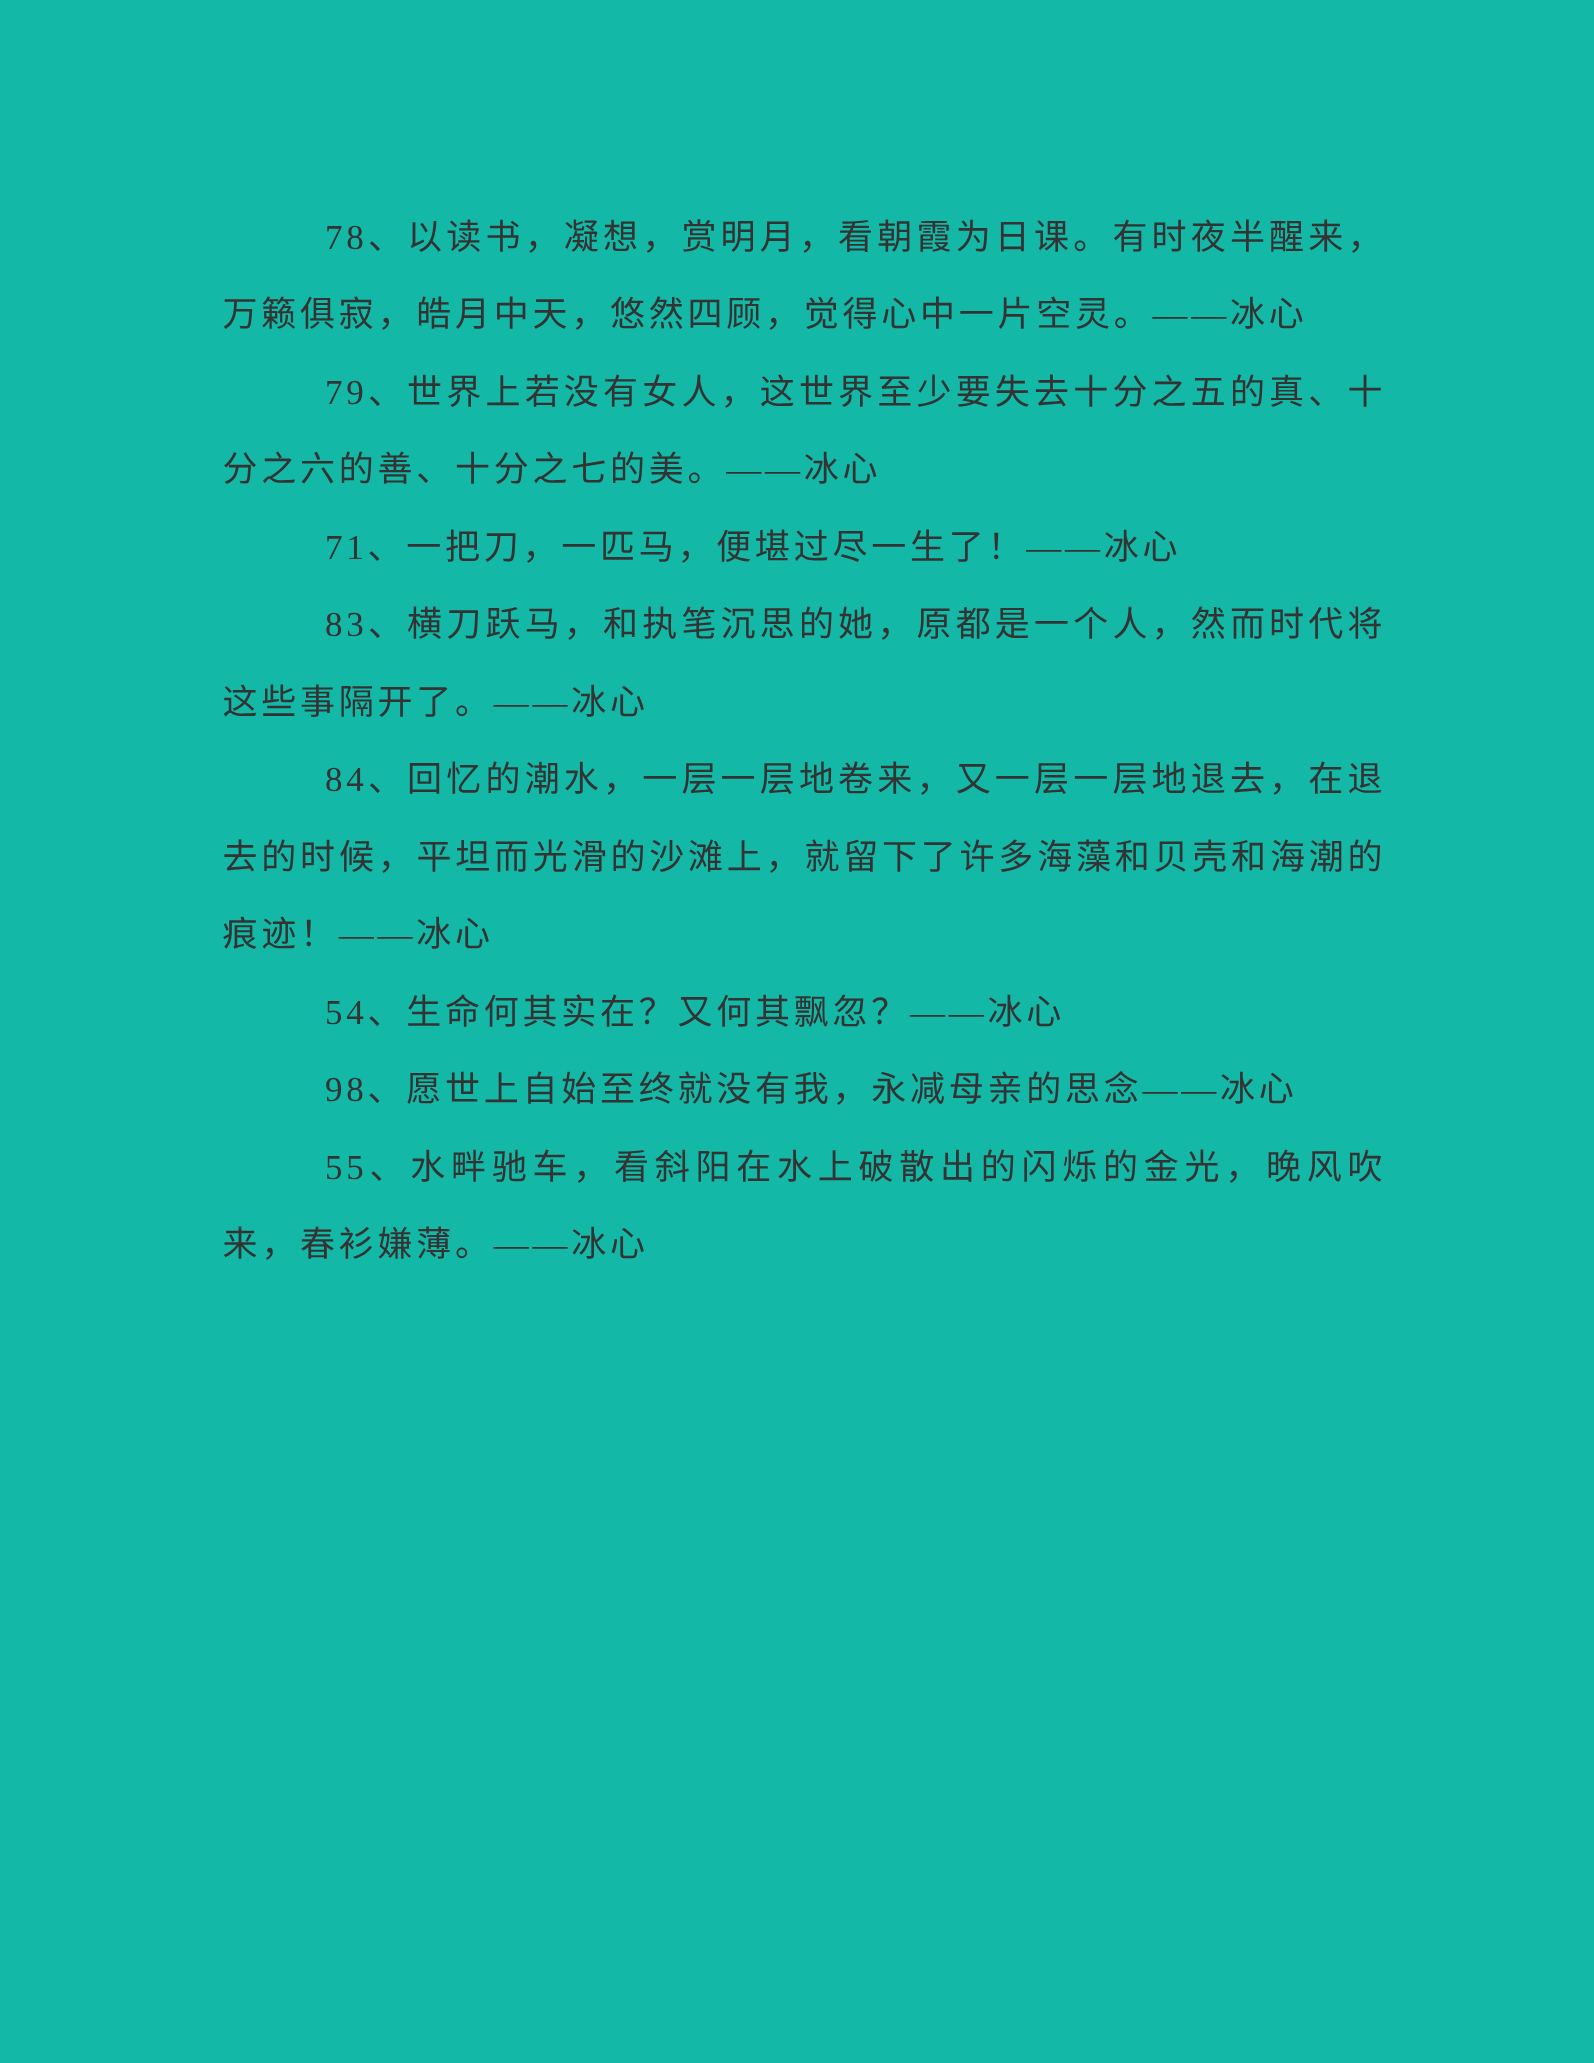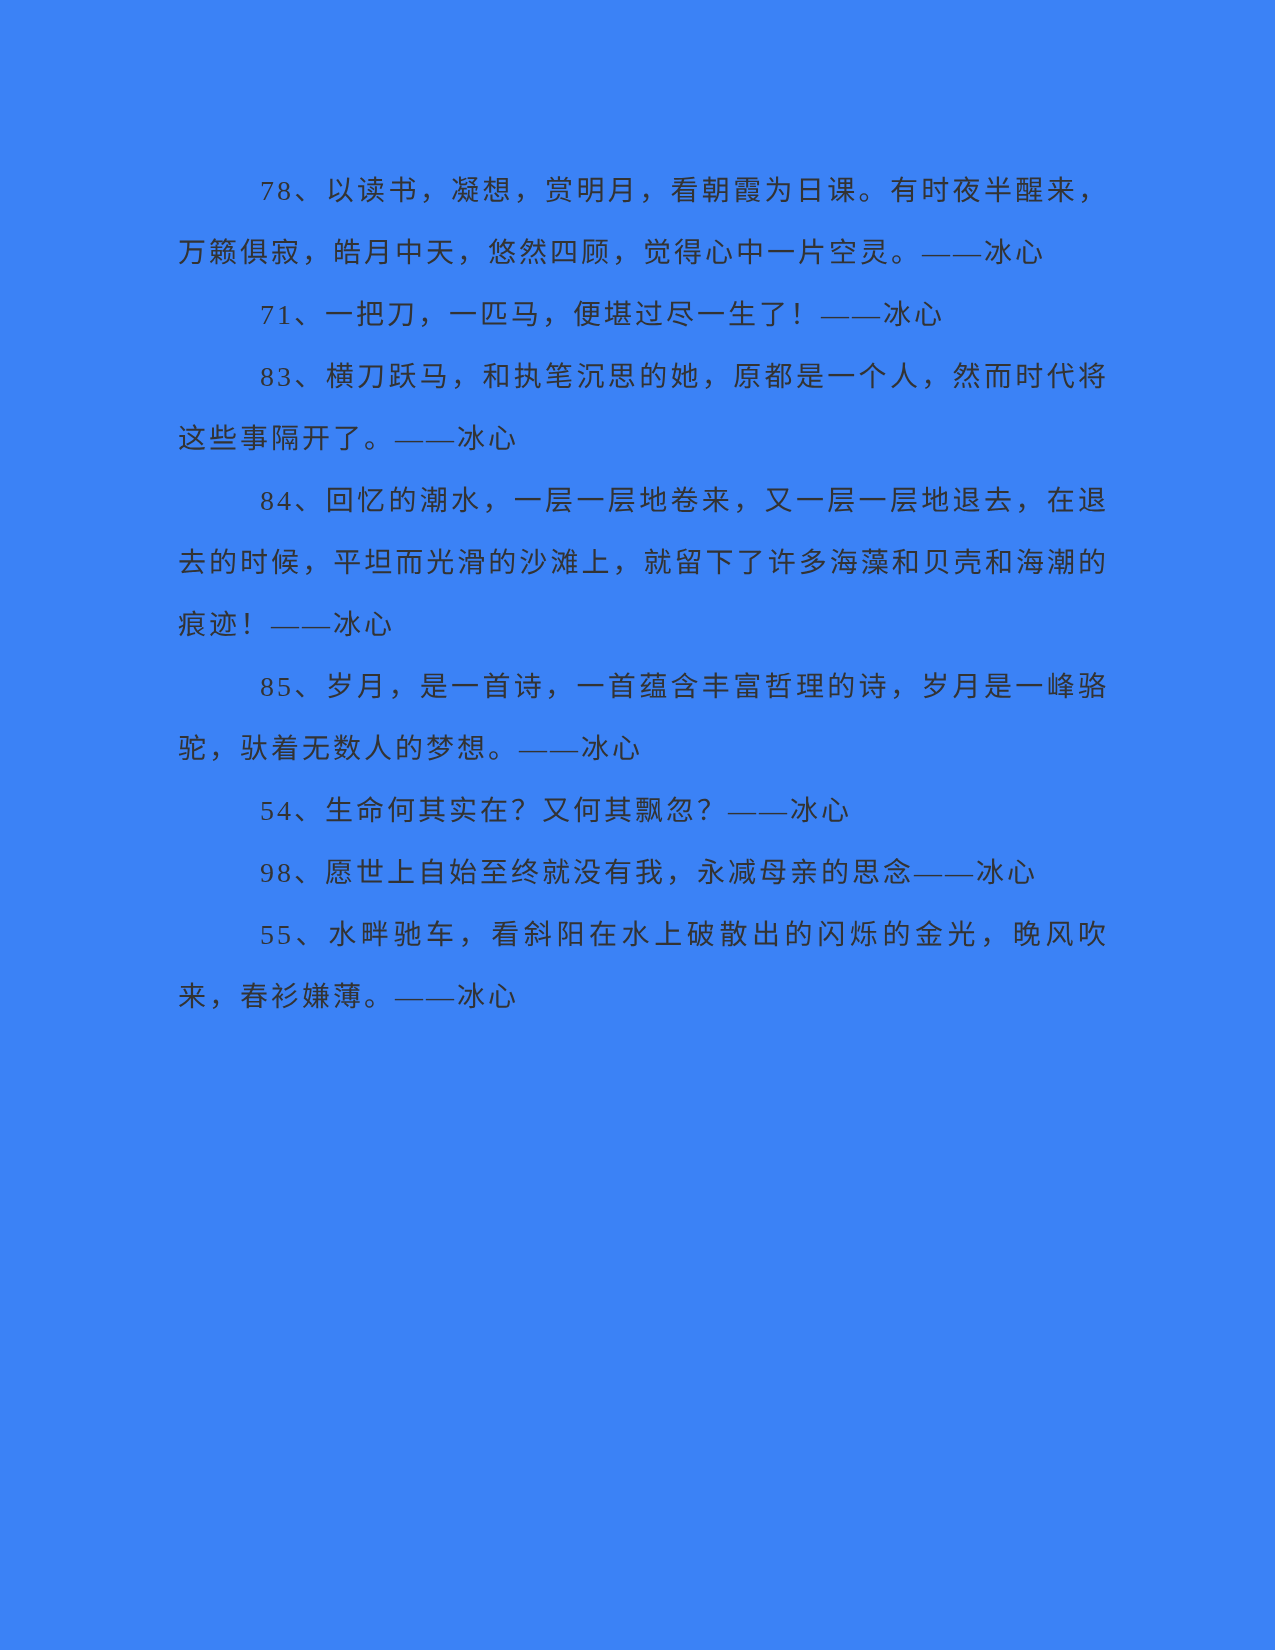--- a/index.html
+++ b/index.html
@@ -5,21 +5,21 @@
   html, body {
     margin: 0;
     padding: 0;
     background: #ffffff;
   }
   .page {
     position: relative;
     width: 1275px;
     height: 1650px;
     margin: 0 auto;
-    background: #3b82f6;
+    background: #14b8a6;
     box-sizing: border-box;
     padding: 160px 166px 0 178px;
     overflow: hidden;
   }
   .doc-body {
     font-family: "Liberation Serif", "DejaVu Serif", serif;
     font-size: 28px;
     line-height: 62px;
     letter-spacing: 3px;
     color: #333333;
@@ -31,21 +31,21 @@
     text-indent: 82px;
     word-break: break-all;
   }
 </style>
 </head>
 <body>
 
 <div class="page">
   <div class="doc-body">
     <p class="quote">78、以读书，凝想，赏明月，看朝霞为日课。有时夜半醒来，万籁俱寂，皓月中天，悠然四顾，觉得心中一片空灵。——冰心</p>
+    <p class="quote">79、世界上若没有女人，这世界至少要失去十分之五的真、十分之六的善、十分之七的美。——冰心</p>
     <p class="quote">71、一把刀，一匹马，便堪过尽一生了！——冰心</p>
     <p class="quote">83、横刀跃马，和执笔沉思的她，原都是一个人，然而时代将这些事隔开了。——冰心</p>
     <p class="quote">84、回忆的潮水，一层一层地卷来，又一层一层地退去，在退去的时候，平坦而光滑的沙滩上，就留下了许多海藻和贝壳和海潮的痕迹！——冰心</p>
-    <p class="quote">85、岁月，是一首诗，一首蕴含丰富哲理的诗，岁月是一峰骆驼，驮着无数人的梦想。——冰心</p>
     <p class="quote">54、生命何其实在？又何其飘忽？——冰心</p>
     <p class="quote">98、愿世上自始至终就没有我，永减母亲的思念——冰心</p>
     <p class="quote">55、水畔驰车，看斜阳在水上破散出的闪烁的金光，晚风吹来，春衫嫌薄。——冰心</p>
   </div>
 </div>
 
 </body></html>

